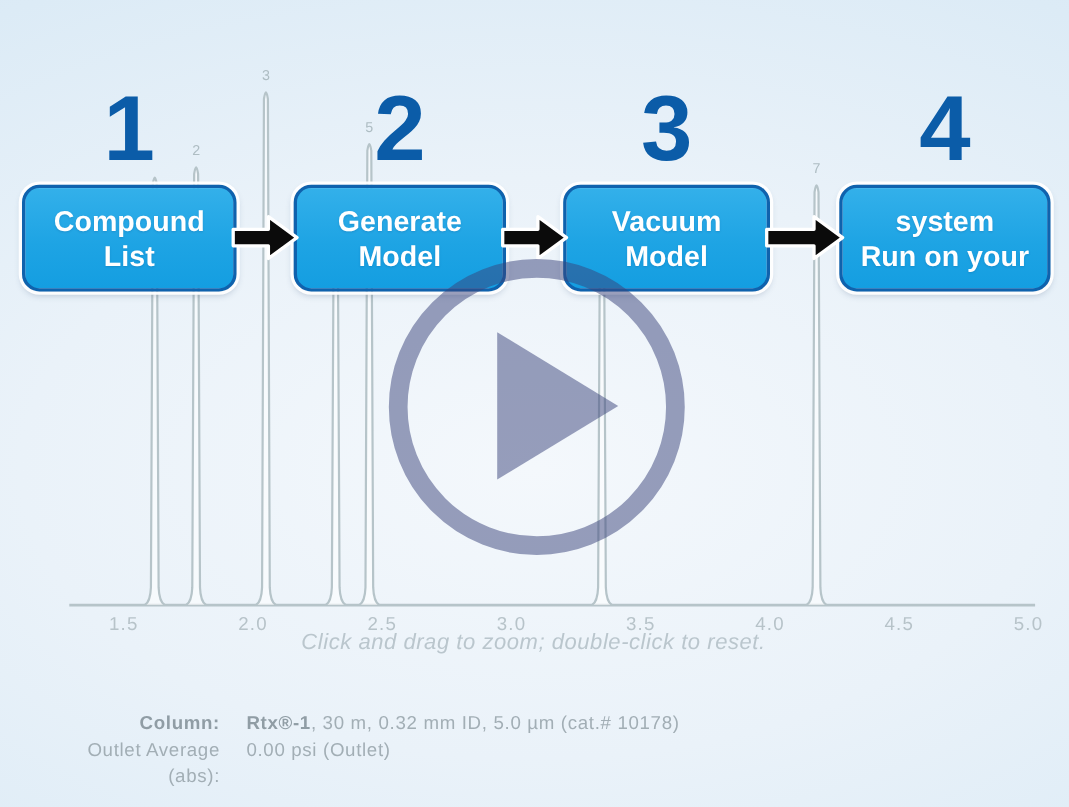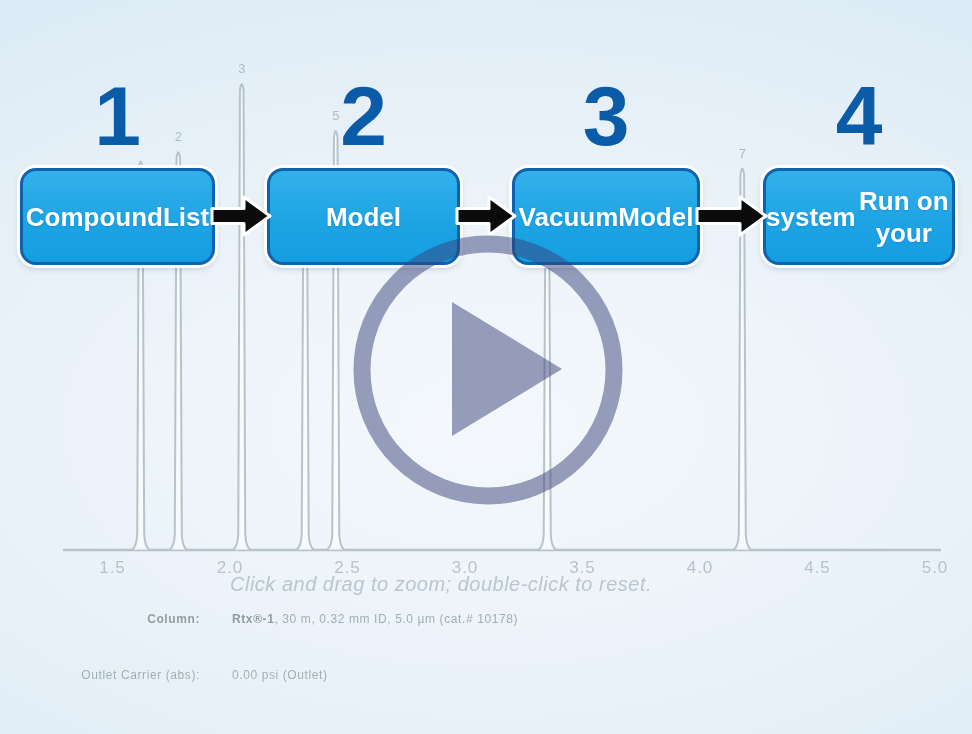--- a/index.html
+++ b/index.html
@@ -9,55 +9,55 @@
     overflow:hidden;
     background:radial-gradient(ellipse 120% 90% at 50% 58%, #f4f8fc 0%, #eaf2f9 40%, #dcebf6 75%, #d5e6f3 100%);
     font-family:"Liberation Sans", sans-serif;
   }
   svg{position:absolute;left:0;top:0;}
   
   #chrom{z-index:1;}
   .hint{
     position:absolute;z-index:1;
     left:230px;top:573px;width:510px;
+    text-align:center;
     font-style:italic;
     font-size:20px;
     color:#bac6cd;
     letter-spacing:.5px;
   }
   .conditions{
     position:absolute;z-index:1;
-    left:30px;top:607px;width:650px;
+    left:30px;top:646px;width:650px;
     display:grid;
     grid-template-columns:170px 1fr;
     column-gap:24px;
     row-gap:0;
-    font-size:12px;
+    font-size:17px;
     line-height:24px;
     letter-spacing:.6px;
     color:#a2aeb5;
-    gap:32px;
   }
   .cond-label{text-align:right;}
   .cond-label.bold, .cond-bold{font-weight:bold;color:#909da5;}
   
   .step{position:absolute;top:0;z-index:2;}
   .step-number{
     position:absolute;top:74px;left:0;right:0;
     text-align:center;
     font-size:84px;font-weight:bold;line-height:1;
     color:#0b5ca8;
   }
   .step-box{
     position:absolute;top:168px;left:0;right:0;height:91px;
     border:3px solid #0f62ad;
     border-radius:16px;
     background:linear-gradient(180deg,#33b0ea 0%,#1ea4e4 55%,#149ee1 100%);
     box-shadow:0 0 0 3px rgba(255,255,255,.95), 0 3px 7px rgba(40,70,110,.28);
-    display:flex;flex-direction:row;align-items:center;justify-content:center;
+    display:flex;flex-direction:column;align-items:center;justify-content:center;
     color:#fff;font-size:26px;font-weight:bold;line-height:32px;
     text-align:center;
     text-shadow:0 1px 2px rgba(0,60,120,.2);
     cursor:pointer;
   }
   #arrows{z-index:3;}
   #player{z-index:4;cursor:pointer;}
 </style>
 </head>
 <body>
@@ -85,35 +85,36 @@
       <text x="700" y="573" text-anchor="middle" font-size="17" fill="#b7c3c9" letter-spacing="1" font-family="&quot;Liberation Sans&quot;, sans-serif">4.0</text>
       <text x="817.5" y="573" text-anchor="middle" font-size="17" fill="#b7c3c9" letter-spacing="1" font-family="&quot;Liberation Sans&quot;, sans-serif">4.5</text>
       <text x="935" y="573" text-anchor="middle" font-size="17" fill="#b7c3c9" letter-spacing="1" font-family="&quot;Liberation Sans&quot;, sans-serif">5.0</text>
     </svg>
 
   <div class="hint">Click and drag to zoom; double-click to reset.</div>
 
   <div class="conditions">
     <div class="cond-label bold">Column:</div>
     <div><span class="cond-bold">Rtx®-1</span><span>, 30 m, 0.32 mm ID, 5.0 µm (cat.# 10178)</span></div>
-    <div class="cond-label">Outlet Carrier (abs):</div>
+    <div class="cond-label">Outlet Average (abs):</div>
     <div>0.00 psi (Outlet)</div>
   </div>
 
   <div class="step" style="left:20px;width:195px;">
     <div class="step-number">1</div>
     <div class="step-box">
       <span>Compound</span>
       <span>List</span>
     </div>
   </div>
 
   <div class="step" style="left:267px;width:193px;">
     <div class="step-number">2</div>
     <div class="step-box">
+      <span>Generate</span>
       <span>Model</span>
     </div>
   </div>
 
   <div class="step" style="left:512px;width:188px;">
     <div class="step-number">3</div>
     <div class="step-box">
       <span>Vacuum</span>
       <span>Model</span>
     </div>

